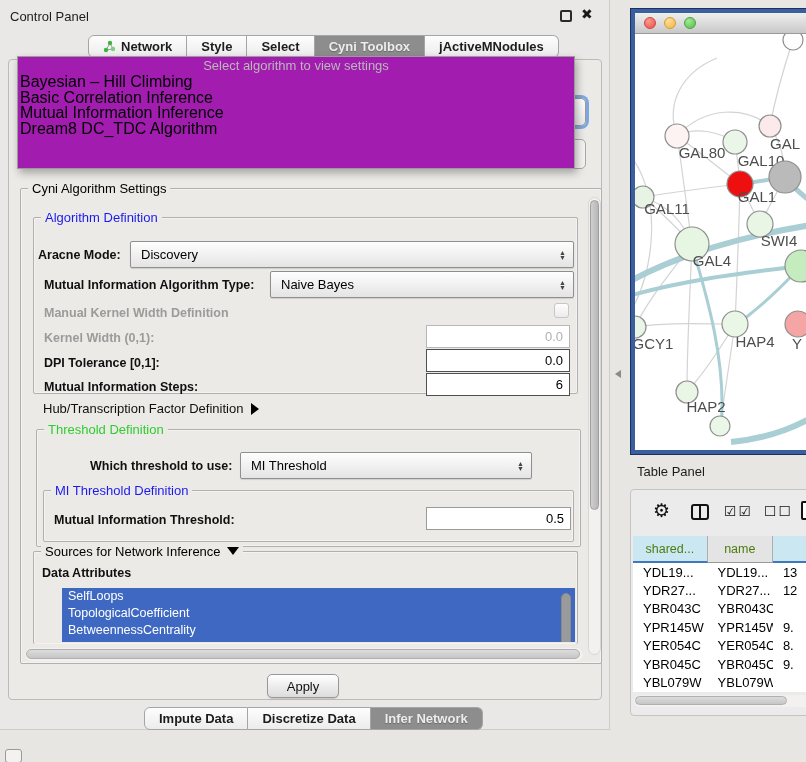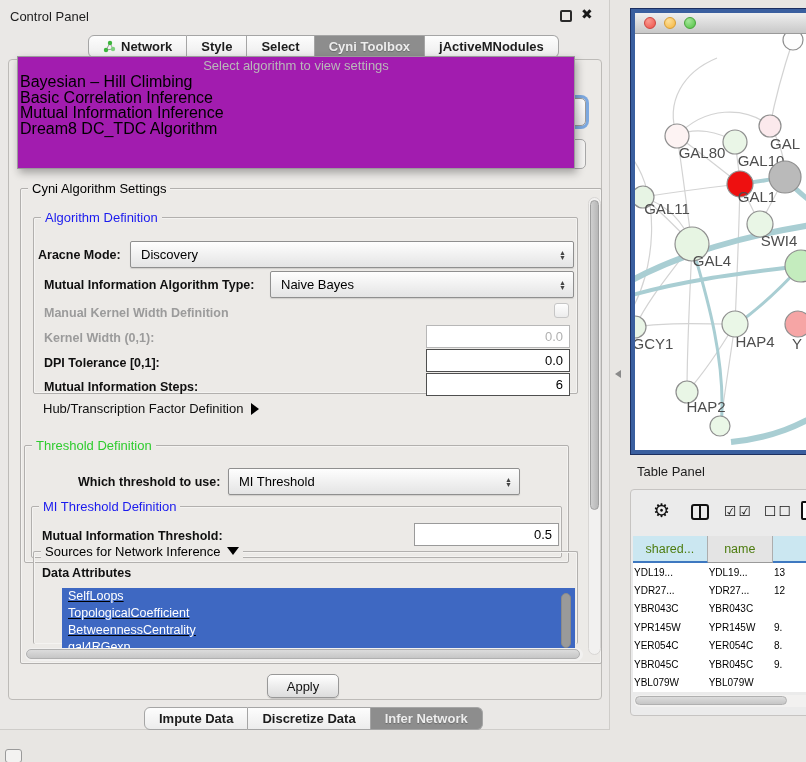--- a/index.html
+++ b/index.html
@@ -74,21 +74,21 @@
 
   .chk { position:absolute; width:15px; height:15px; border:1px solid #c6c6c6; border-radius:3px;
     background:linear-gradient(#fefefe,#ececec); }
 
   .arrow-right { display:inline-block; width:0; height:0; border-left:8px solid #000;
     border-top:6px solid transparent; border-bottom:6px solid transparent; margin-left:8px; vertical-align:-2px; }
   .arrow-down { display:inline-block; width:0; height:0; border-top:8px solid #000;
     border-left:6px solid transparent; border-right:6px solid transparent; margin-left:6px; vertical-align:1px; }
 
   
-  #attr-list { position:absolute; left:28px; top:36px; width:513px; height:69px; background:#fff; overflow:hidden;text-decoration:underline; }
+  #attr-list { position:absolute; left:28px; top:36px; width:513px; height:54px; background:#fff; overflow:hidden; }
   .attr-item { background:#3e68c2; color:#fff; font-size:12.5px; line-height:17px; padding-left:6px; }
   #attr-vthumb { position:absolute; left:499px; top:5px; width:10px; height:55px;
     background:#9a9a9a; border-radius:5px; border:1px solid #8a8a8a; }
 
   
   #apply-btn { position:absolute; left:267px; top:674px; width:72px; height:24px; border:1px solid #989898;
     border-radius:5px; background:linear-gradient(#ffffff,#dcdcdc); font-size:13px; font-weight:500; color:#111;
     display:flex; align-items:center; justify-content:center; box-shadow:0 1px 1px rgba(0,0,0,.15); }
 
   
@@ -123,21 +123,21 @@
   #chk-off { left:133px; }
   #doc-icon { left:170px; top:11px; width:15px; height:19px; border:2px solid #111; border-radius:2px; background:#fff; }
 
   #tbl { position:absolute; left:2px; top:46px; width:196px; height:156px; overflow:hidden; background:#fff; }
   .thead { display:flex; height:27px; }
   .th { font-size:12.5px; color:#4d7c0f; display:flex; align-items:center; justify-content:center;
     border-right:1px solid #adadad; border-bottom:1px solid #9a9a9a; }
   .th.blue { background:#cbe7f1; border-bottom:2px solid #3e78c0; }
   .th.gray { background:#e4e4e4; }
   .trow { display:flex; height:18.4px; }
-  .td { font-size:10px; color:#000; padding-left:1px; display:flex; align-items:center; white-space:nowrap; overflow:hidden; }
+  .td { font-size:13px; color:#000; padding-left:10px; display:flex; align-items:center; white-space:nowrap; overflow:hidden; }
   .c0 { width:80px; } .c1 { width:70px; } .c2 { width:60px; }
 
   #tbl-hscroll { position:absolute; left:3px; top:205px; width:192px; height:12px; }
 </style>
 </head>
 <body>
 
 <div id="stage">
 
   <div id="control-panel">
@@ -216,21 +216,21 @@
         <div class="tfield" style="left:392px; top:131px; width:144px; height:23px;">0.0</div>
 
         <div class="lbl" style="left:10px; top:162px;">Mutual Information Steps:</div>
         <div class="tfield" style="left:392px; top:155px; width:144px; height:23px;">6</div>
       </div>
 
       <div class="lbl plain" style="left:22px; top:212px;">
         <span>Hub/Transcription Factor Definition</span><span class="arrow-right"></span>
       </div>
 
-      <div class="group" style="left:3px; top:240px; width:545px; height:118px;margin-top:16px;">
+      <div class="group" style="left:15px; top:240px; width:545px; height:118px;">
         <span class="gtitle" style="color:#2fcc2f;">Threshold Definition</span>
 
         <div class="lbl" style="left:53px; top:29px;">Which threshold to use:</div>
         <div class="combo" style="left:203px; top:22px; width:292px; height:27px;">
           <span>MI Threshold</span>
           <span class="arrows">▲<br>▼</span>
         </div>
 
         <div class="group" style="left:6px; top:60px; width:531px; height:52px;">
           <span class="gtitle" style="color:#1a1aee;">MI Threshold Definition</span>

